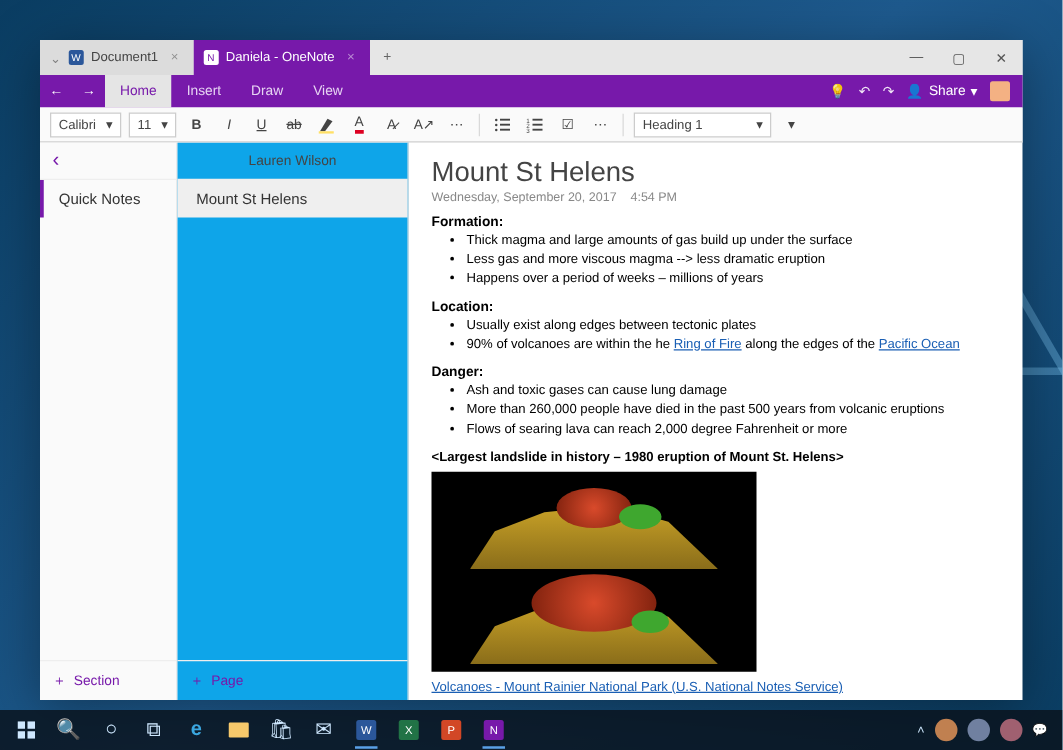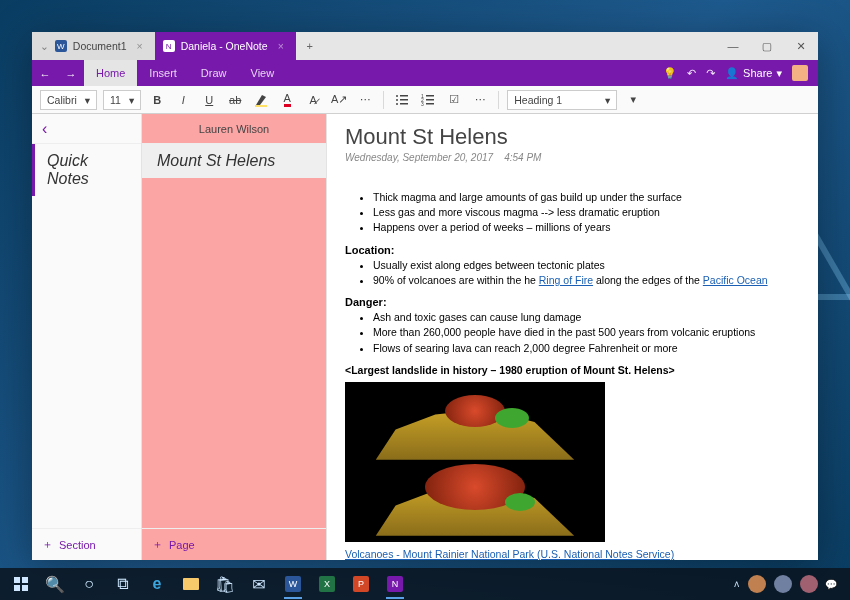--- a/index.html
+++ b/index.html
@@ -55,32 +55,32 @@
 .toolbar .sel {
   border:1px solid #ccc; height:20px; padding:0 6px; display:flex; align-items:center;
   background:#fff; font-size:10.5px; min-width:50px; justify-content:space-between; gap:8px;
 }
 .toolbar .btn { width:20px; height:20px; display:flex; align-items:center; justify-content:center; }
 .toolbar .sep { width:1px; height:18px; background:#d9d9d9; margin:0 2px;}
 .toolbar .heading-sel { min-width: 110px; }
 
 .content { flex:1; display:flex; overflow:hidden; }
 .col-sections { width:110px; border-right:1px solid #e3e3e3; background:#fafafa; display:flex; flex-direction:column;}
-.col-pages { width:185px; border-right:1px solid #e3e3e3; background:#fca5a5; display:flex; flex-direction:column;}
+.col-pages { width:185px; border-right:1px solid #e3e3e3; background:#0ea5e9; display:flex; flex-direction:column;}
 .col-note { flex:1; overflow:auto; padding: 10px 18px 12px 18px; }
 .list-header { height:30px; display:flex; align-items:center; padding:0 10px; gap:8px; color:#444; font-size:11px; border-bottom:1px solid #eee;}
 .list-header.center { justify-content:center; font-weight:400; }
 .list-body { flex:1; }
-.list-item { padding:8px 12px; font-size:16px; color:#333; border-left:3px solid transparent;font-style:italic;}
+.list-item { padding:8px 12px; font-size:12px; color:#333; border-left:3px solid transparent;}
 .list-item.qn { border-left-color:#7719aa; }
 .list-item.selected { background:#efefef; }
 .list-footer { padding:8px 10px; color:#7719aa; font-size:11px; display:flex; align-items:center; gap:6px; border-top:1px solid #eee;}
 
 .note-title { font-size:22px; font-weight:300; color:#444; margin-bottom:2px;}
-.note-meta { font-size:10px; color:#888; margin-bottom:27px;font-style:italic;}
+.note-meta { font-size:10px; color:#888; margin-bottom:6px;}
 .note-section-label { font-size:11px; font-weight:bold; margin-top:8px;}
 .note ul { margin: 2px 0 6px 28px; }
 .note li { font-size:10.5px; line-height:1.45; }
 .note a { color:#1a5fb4; text-decoration: underline; }
 .note .strong { font-weight:bold; font-size:10.5px; margin-top:8px;}
 .vol-img { width:260px; height:160px; background:#000; margin:6px 0; padding:6px; display:flex; flex-direction:column; gap:4px;}
 .vol-img .frame { flex:1; position:relative; }
 .vol-img .mtn { position:absolute; bottom:0; left:10%; width:80%; height:70%;
   background: linear-gradient(0deg,#8a6d1a 0%, #c9a227 100%);
   clip-path: polygon(0% 100%, 10% 40%, 30% 10%, 55% 0%, 80% 25%, 100% 100%);
@@ -247,20 +247,21 @@
         <span>Page</span>
       </div>
     </div>
 
     <div class="col-note note">
       <div class="note-title">Mount St Helens</div>
       <div class="note-meta">
         <span>Wednesday, September 20, 2017</span>&nbsp;&nbsp;&nbsp;&nbsp;<span>4:54 PM</span>
       </div>
 
+      <div class="note-section-label">Formation:</div>
       <ul>
         <li>Thick magma and large amounts of gas build up under the surface</li>
         <li>Less gas and more viscous magma --&gt; less dramatic eruption</li>
         <li>Happens over a period of weeks – millions of years</li>
       </ul>
 
       <div class="note-section-label">Location:</div>
       <ul>
         <li>Usually exist along edges between tectonic plates</li>
         <li>

